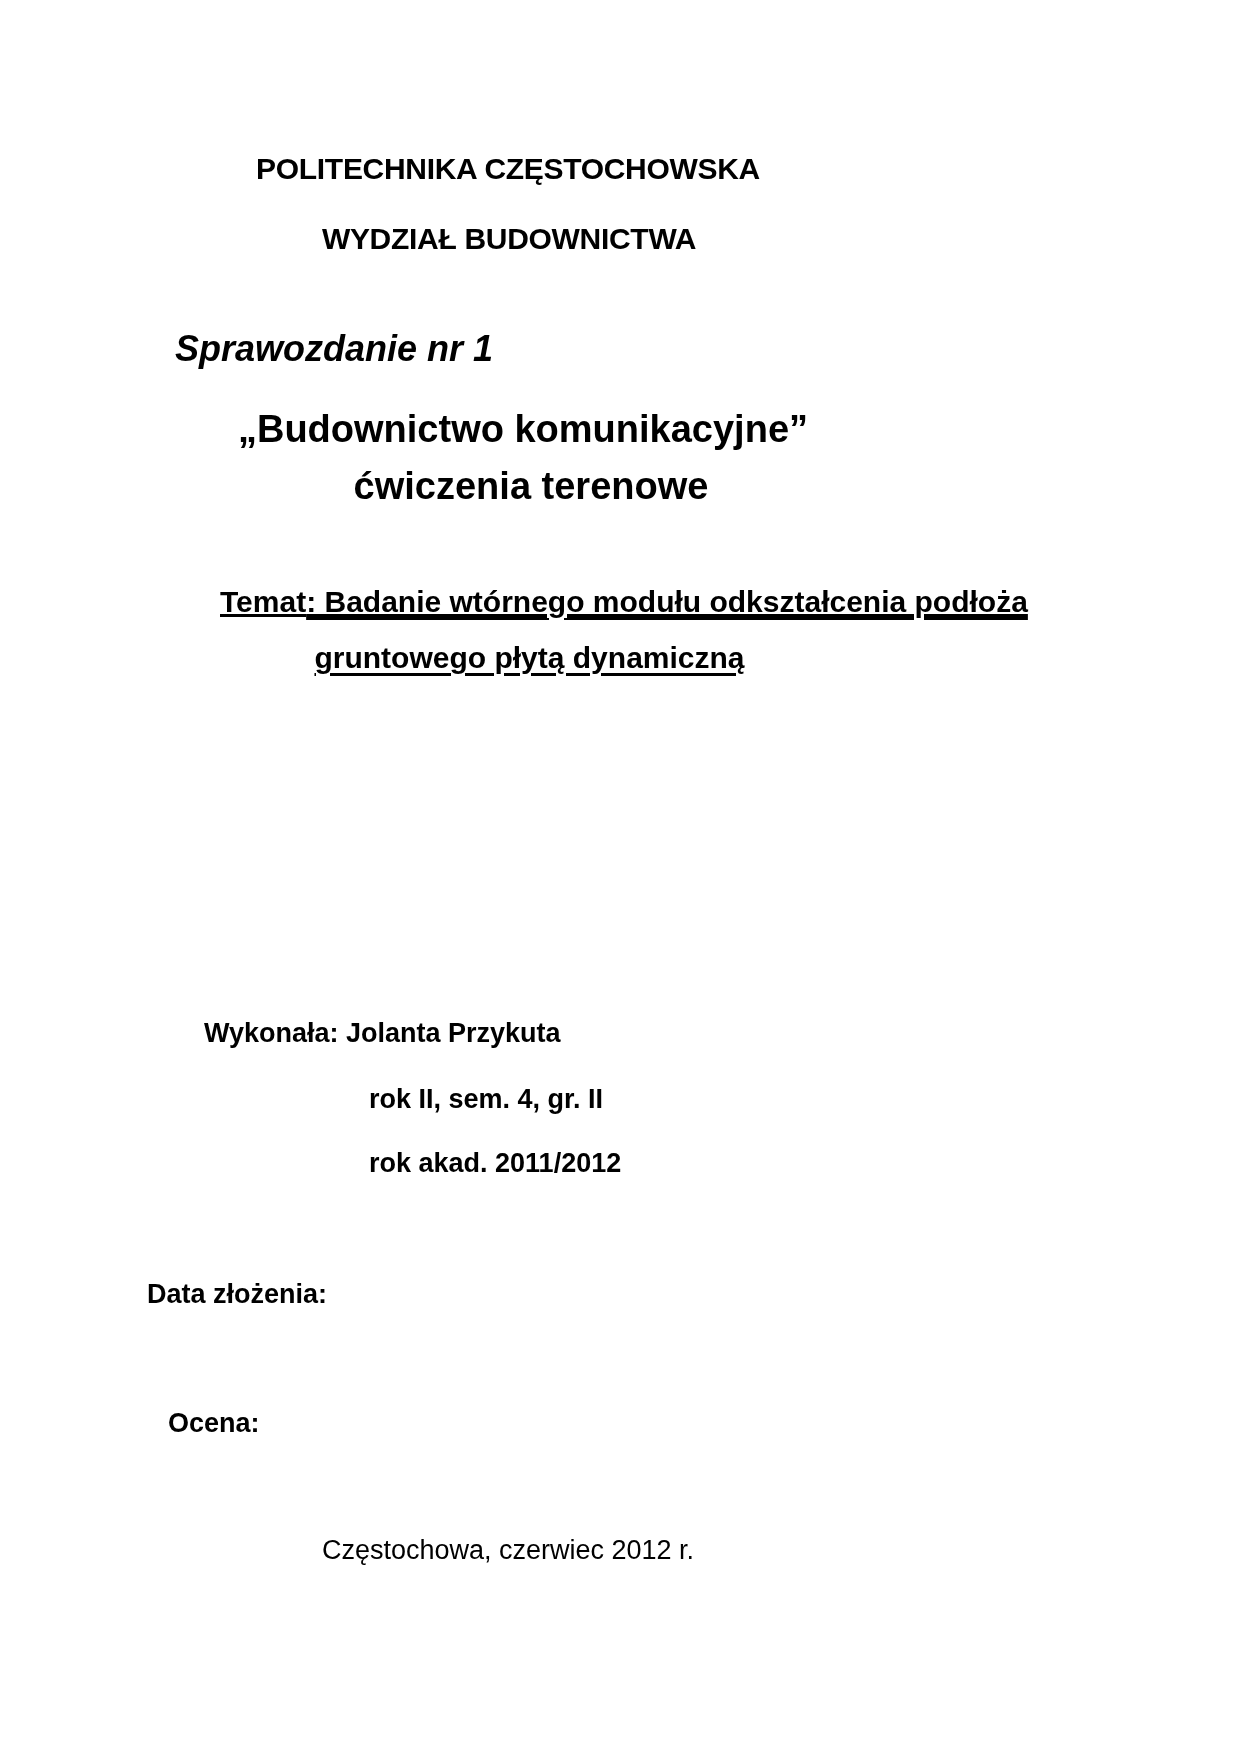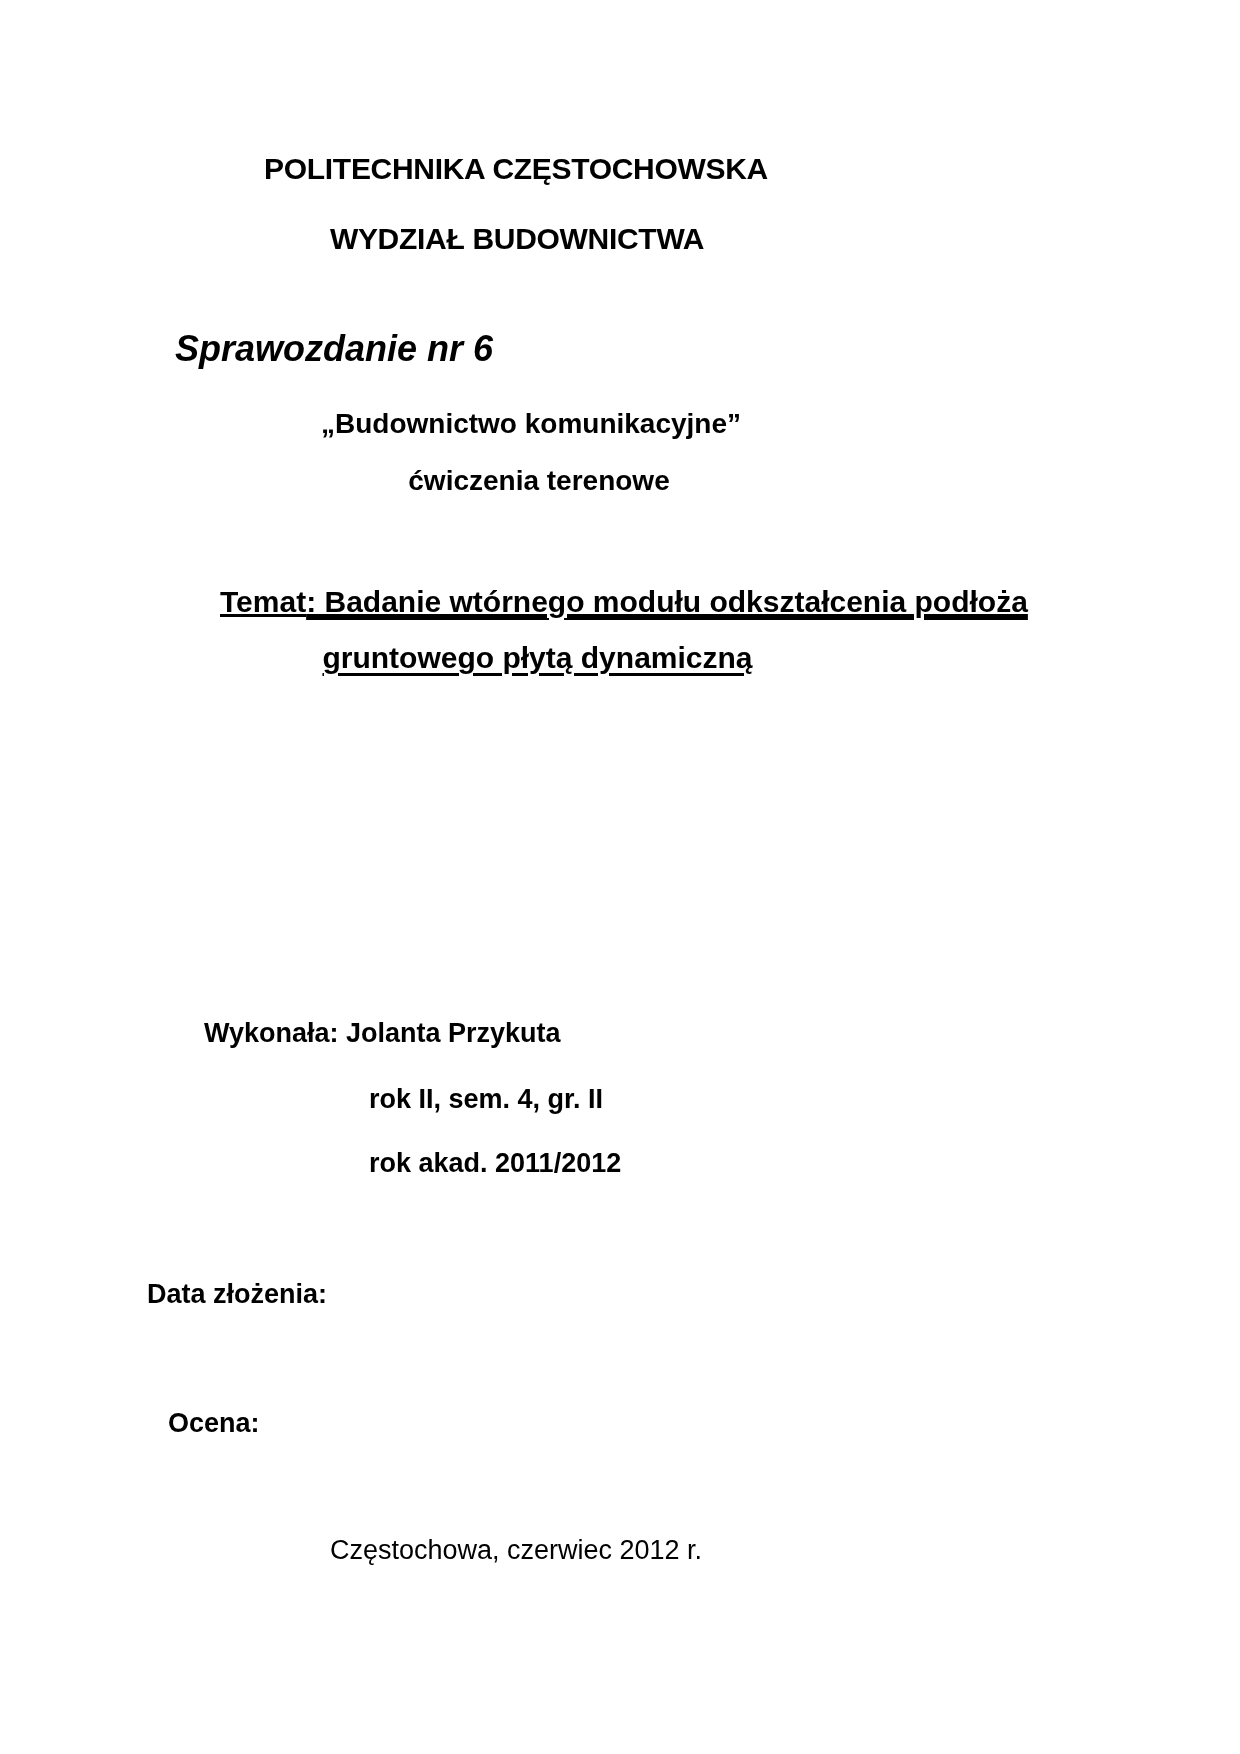--- a/index.html
+++ b/index.html
@@ -1,35 +1,35 @@
 <!DOCTYPE html>
 <html><head>
 <meta charset="utf-8">
 <style>
   html, body { margin:0; padding:0; background:#ffffff; }
   body { width:1240px; height:1754px; position:relative; overflow:hidden;
          font-family:"Liberation Sans", "DejaVu Sans", sans-serif; color:#000; }
   .t { position:absolute; white-space:nowrap; font-weight:bold; line-height:1; }
-  .center { left:8px; width:1016px; text-align:center; }
+  .center { left:0; width:1016px; text-align:center; }
   .h1 { font-size:30px; letter-spacing:-0.3px; }
   .title { font-size:36px; font-style:italic; }
-  .sub { font-size:28px; }
+  .sub { font-size:38px; }
   .topic { font-size:30px; }
   .u { text-decoration:underline; text-decoration-thickness:3px; text-underline-offset:5px; }
   .info { font-size:27px; }
   .footer { font-size:27px; font-weight:normal; }
 </style>
 </head>
 <body>
 
 <div>
   <div class="t center h1" style="top:154px; padding-left:0;">POLITECHNIKA CZĘSTOCHOWSKA</div>
   <div class="t center h1" style="top:224px; padding-left:2px; box-sizing:border-box;">WYDZIAŁ BUDOWNICTWA</div>
 
-  <div class="t title" style="top:331px; left:175px;">Sprawozdanie nr 6</div>
+  <div class="t title" style="top:331px; left:175px;">Sprawozdanie nr 1</div>
 
   <div class="t center sub" style="top:410px; padding-left:30px; box-sizing:border-box;">„Budownictwo komunikacyjne”</div>
   <div class="t center sub" style="top:467px; padding-left:46px; box-sizing:border-box;">ćwiczenia terenowe</div>
 
   <div class="t topic" style="top:587px; left:220px;text-decoration:underline;">
     <span>Temat</span><span class="u">: Badanie wtórnego modułu odkształcenia podłoża</span>
   </div>
   <div class="t center topic" style="top:643px; padding-left:43px; box-sizing:border-box;">
     <span class="u">gruntowego płytą dynamiczną</span>
   </div>

